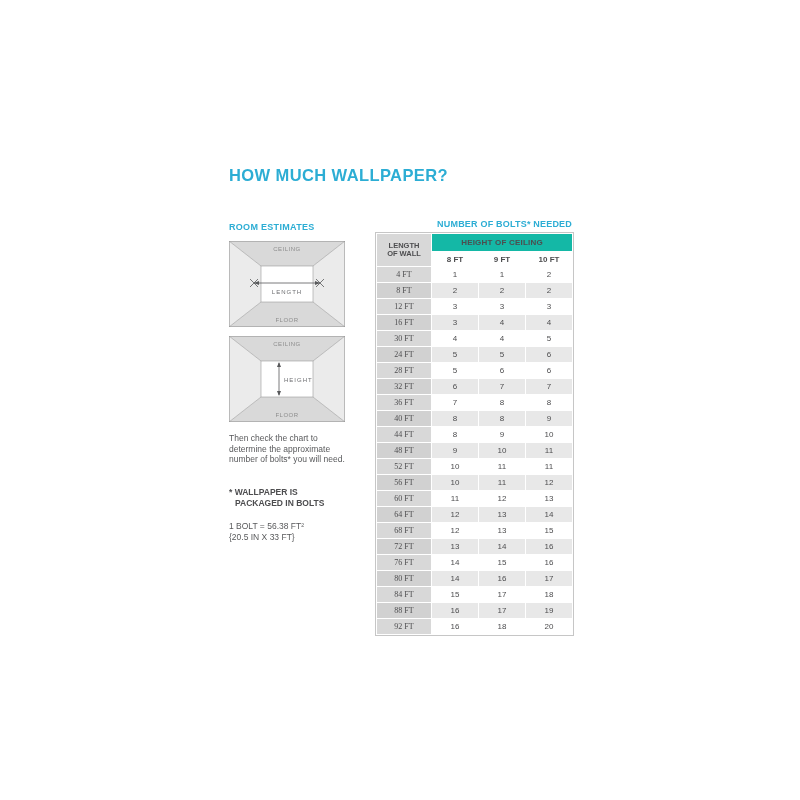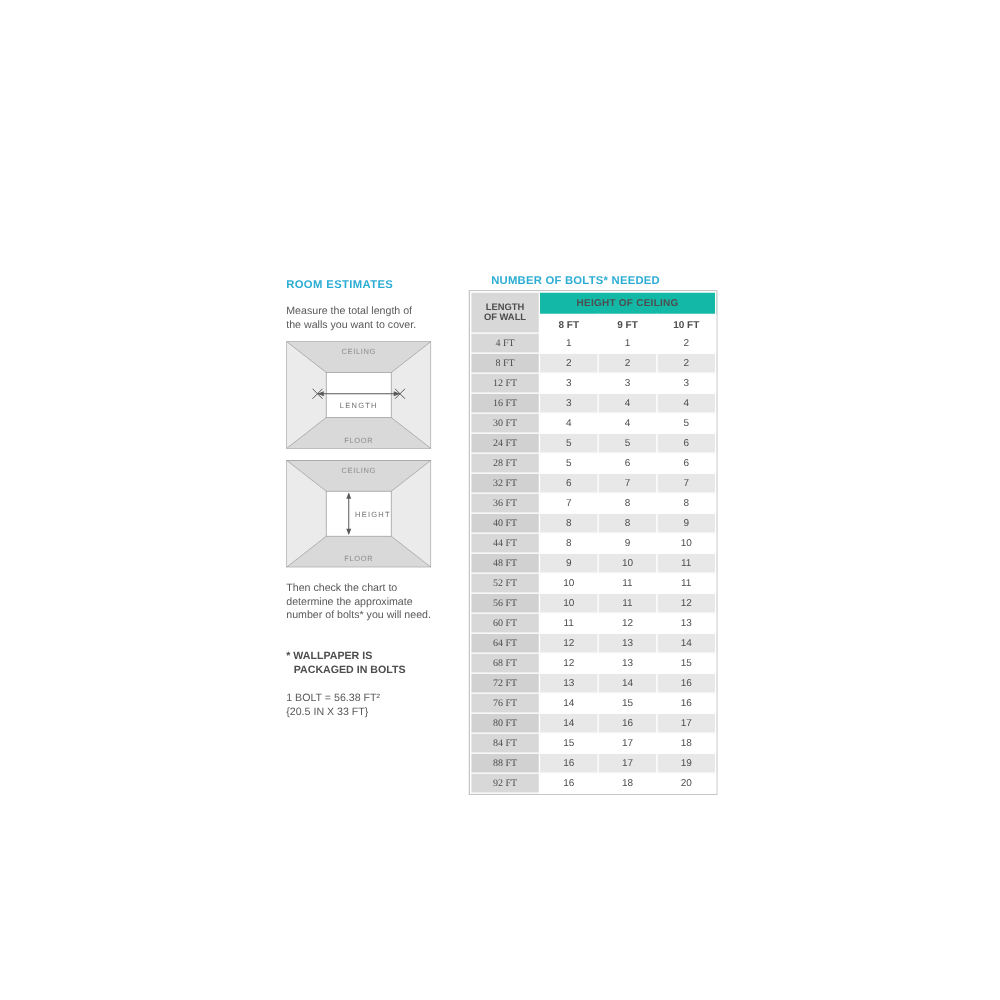--- a/index.html
+++ b/index.html
@@ -21,21 +21,21 @@
     font-size:9px; font-weight:bold; letter-spacing:.3px;
     color:var(--accent,#2cadd4);
   }
   .body-text { font-size:8.5px; line-height:10.5px; color:#58595b; margin-top:11px; }
   .diagram { display:block; margin-top:9px; }
   .footnote { font-size:8.5px; line-height:11px; font-weight:bold; color:#4d4d4f; margin-top:22px; }
   .footnote .indent { padding-left:6px; }
   .bolt-info { font-size:8.5px; line-height:11px; color:#58595b; margin-top:12px; }
 
   .table-heading {
-    position:absolute; left:393px; top:219px; width:197px; text-align:left;
+    position:absolute; left:375px; top:219px; width:197px; text-align:right;
     font-size:9px; font-weight:bold; letter-spacing:.2px;
     color:var(--accent,#2cadd4);
   }
   .table-wrap {
     position:absolute; left:375px; top:232px;
     border:1px solid #c6c6c6; background:#fff;
   }
   table { border-collapse:collapse; }
   th, td {
     border:1px solid #fff; font-size:8px; text-align:center;
@@ -48,28 +48,25 @@
   .len-cell { background:#d8d8d8; width:55px;font-family:Liberation Serif, serif; }
   .val-cell { background:#ffffff; width:47px; }
   tbody tr:nth-child(even) .val-cell { background:#e8e8e8; }
   tbody tr:nth-child(even) .len-cell { background:#d1d1d1; }
 </style>
 </head>
 <body>
 
 <div class="page">
 
+  <h1 class="title">HOW MUCH WALLPAPER?</h1>
 
   <div class="left-col">
     <div class="section-heading">ROOM ESTIMATES</div>
 
-    <div class="body-text">
-      <div>Measure the total length of</div>
-      <div>the walls you want to cover.</div>
-    </div>
 
     <svg class="diagram" width="116" height="86" viewBox="0 0 116 86">
       <polygon points="0,0 116,0 84,25 32,25" fill="#d9d9d9"></polygon>
       <polygon points="0,86 116,86 84,61 32,61" fill="#d9d9d9"></polygon>
       <polygon points="0,0 32,25 32,61 0,86" fill="#ebebeb"></polygon>
       <polygon points="116,0 84,25 84,61 116,86" fill="#ebebeb"></polygon>
       <rect x="32" y="25" width="52" height="36" fill="#ffffff" stroke="#9a9a9a" stroke-width="0.6"></rect>
       <rect x="0.3" y="0.3" width="115.4" height="85.4" fill="none" stroke="#9a9a9a" stroke-width="0.6"></rect>
       <line x1="0" y1="0" x2="32" y2="25" stroke="#9a9a9a" stroke-width="0.6"></line>
       <line x1="116" y1="0" x2="84" y2="25" stroke="#9a9a9a" stroke-width="0.6"></line>

